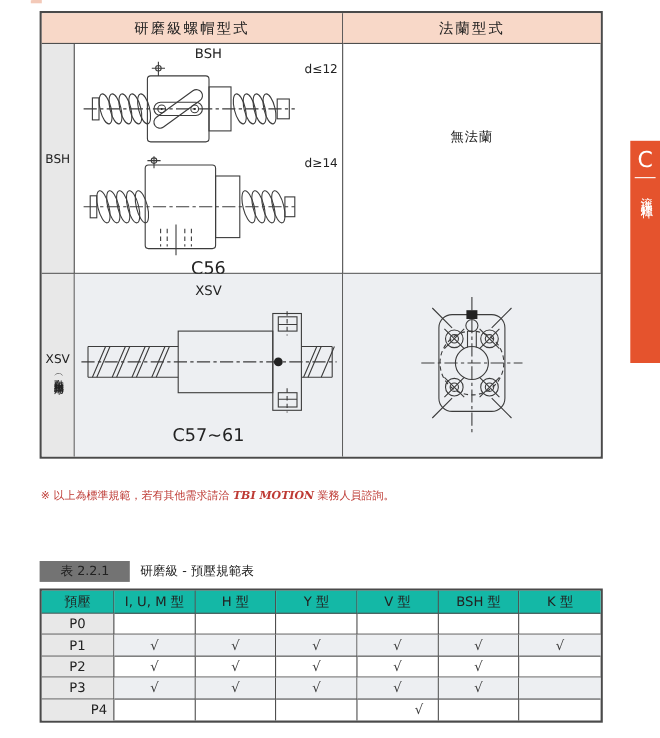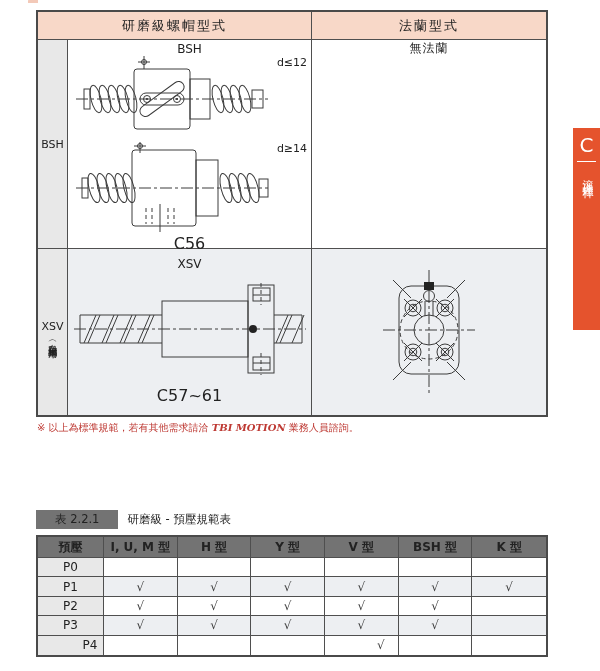--- a/index.html
+++ b/index.html
@@ -24,31 +24,31 @@
             justify-content:center;font-size:11px;}
   .xsv-bg{background:#EDEFF2;}
   .vert-sub{writing-mode:vertical-rl;text-orientation:mixed;font-size:9px;line-height:1.15;
             margin-top:3px;letter-spacing:1px;}
   .nut-cell{display:flex;flex-direction:column;align-items:center;justify-content:space-between;
             padding:2px 0 4px 0;}
   .draw-title{font-size:12px;}
   .draw-caption{font-size:16px;}
   .draw-row{display:flex;}
   .d-note{font-size:11px;margin-left:5px;}
-  .flange-none{display:flex;justify-content:center;font-size:12px;letter-spacing:1px;}
+  .flange-none{display:flex;justify-content:center;padding-top:76px;font-size:12px;letter-spacing:1px;}
   .flange-view{display:flex;align-items:center;justify-content:center;}
 
   
   .tech *{stroke:#3c3c3c;stroke-width:1;fill:none;}
   .tech .cl{stroke-dasharray:12 3 3 3;}
   .tech .dsh{stroke-dasharray:4 3;}
   .tech .blk{fill:#222;stroke:none;}
 
   
-  .footnote{position:absolute;left:37px;top:421px;font-size:10px;color:#BE3A34;white-space:nowrap;}
+  .footnote{position:absolute;left:37px;top:444px;font-size:10px;color:#BE3A34;white-space:nowrap;}
   .brand{font-family:"DejaVu Serif","Liberation Serif",serif;font-style:italic;font-weight:bold;}
 
   
   .side-tab{position:absolute;left:573px;top:128px;width:27px;height:202px;background:#E5532D;
             color:#fff;display:flex;flex-direction:column;align-items:center;}
   .tab-letter{font-size:20px;line-height:1;margin-top:7px;}
   .tab-divider{width:19px;border-bottom:1px solid #ffffff;margin-top:6px;}
   .tab-label{writing-mode:vertical-rl;text-orientation:upright;font-size:11px;
              letter-spacing:3px;margin-top:8px;}
 
@@ -58,21 +58,21 @@
 
   
   .preload-table{position:absolute;left:36px;top:535px;width:512px;height:122px;
                  border:2px solid #4a4a4a;box-sizing:border-box;display:grid;
                  grid-template-columns:66px repeat(6,1fr);grid-template-rows:21px repeat(5,1fr);
                  font-size:12px;}
   .pcell{box-sizing:border-box;border-right:1px solid #4f4f4f;border-bottom:1px solid #4f4f4f;
          display:flex;align-items:center;justify-content:center;}
   .pcell.last-col{border-right:none;}
   .pcell.last-row{border-bottom:none;padding-left:39px;}
-  .phdr{background:#737373;font-weight:bold;}
+  .phdr{background:#14b8a6;}
   .plabel{background:#E8E8E8;}
   .stripe{background:#EDEFF2;}
   .check{color:#3c3c3c;}
 </style>
 </head>
 <body>
 
 <div class="page">
 
   <div class="artifact" style="left:28px;width:10px;"></div>

